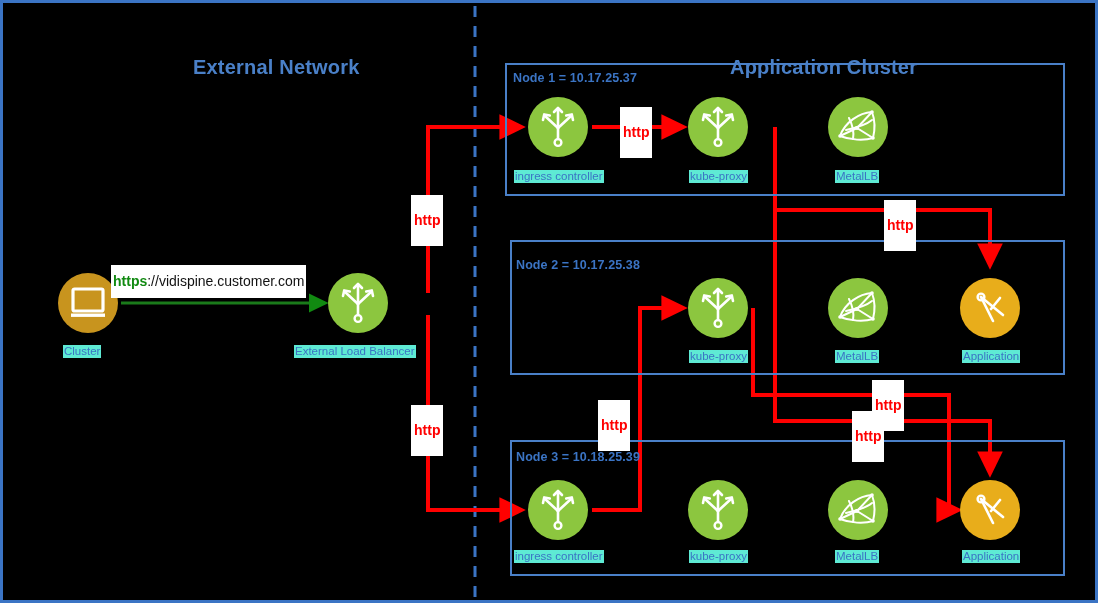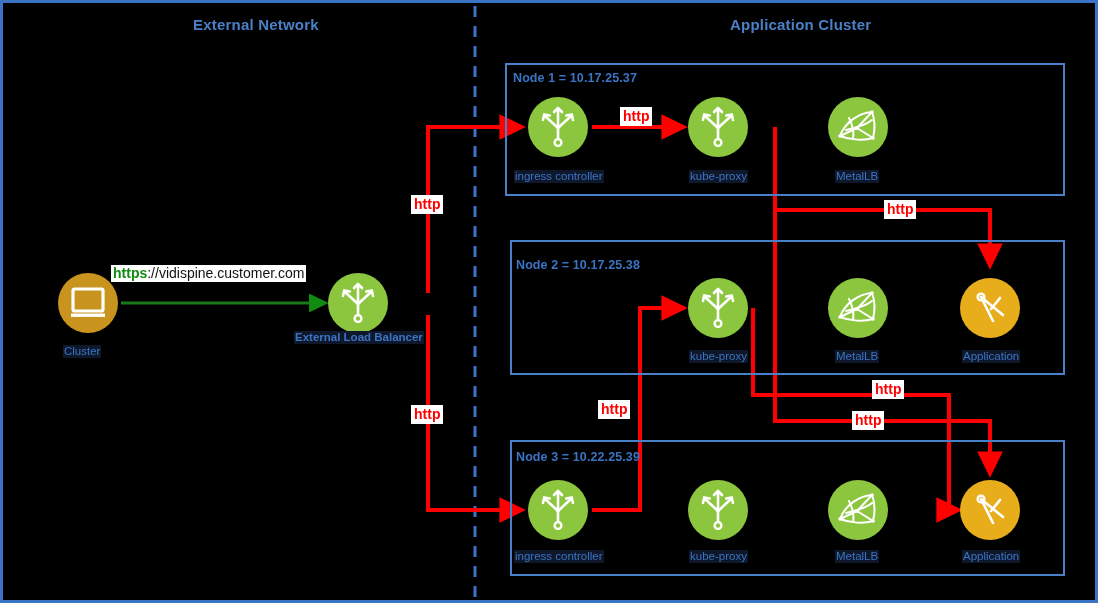--- a/index.html
+++ b/index.html
@@ -7,50 +7,50 @@
     font-family:"Liberation Sans","DejaVu Sans",sans-serif;
     width:1098px;height:603px;overflow:hidden;
   }
   #root{
     position:relative;width:1098px;height:603px;background:#000000;
     box-sizing:border-box;border:3px solid #3b74c4;
   }
   svg#wires{position:absolute;left:0;top:0;width:1098px;height:603px;}
 
   .zone-title{
-    position:absolute;color:#4a80c8;font-weight:bold;font-size:15px;
-    letter-spacing:.2px;white-space:nowrap;
+    position:absolute;color:#4a80c8;font-weight:bold;font-size:20px;
+    letter-spacing:.2px;white-space:nowrap;margin-top:40px;
   }
   .node-box{
     position:absolute;border:2px solid #4a80c8;box-sizing:border-box;
     background:transparent;
   }
   .node-label{
     position:absolute;color:#3b74c4;font-weight:bold;font-size:12.5px;
     white-space:nowrap;letter-spacing:.1px;
   }
   .node{
     position:absolute;width:60px;height:60px;border-radius:50%;
     display:flex;align-items:center;justify-content:center;
   }
   .node.green{background:#8cc63f;}
   .node.amber{background:#e8ad1b;}
   .node.bronze{background:#c8941e;}
   .node svg{display:block;}
   .cap{
     position:absolute;color:#3b74c4;font-size:11.5px;white-space:nowrap;
-    background:#0f172a;line-height:13px;padding:0 1px;
+    background:#5eead4;line-height:13px;padding:0 1px;
   }
   .httpTag{
     position:absolute;color:#ff0000;font-weight:bold;font-size:14px;
-    background:#ffffff;line-height:17px;padding:1px 3px;white-space:nowrap;
+    background:#ffffff;line-height:17px;padding:17px 3px;white-space:nowrap;
   }
   .urlTag{
     position:absolute;font-size:14px;background:#ffffff;line-height:17px;
-    padding:0 2px;white-space:nowrap;color:#111111;
+    padding:8px 2px;white-space:nowrap;color:#111111;
   }
   .urlTag b{color:#118a11;font-weight:bold;}
 </style>
 </head>
 <body>
 
 <div id="root">
 
   <div class="zone-title" style="left:190px;top:13px;">External Network</div>
   <div class="zone-title" style="left:727px;top:13px;">Application Cluster</div>
@@ -84,21 +84,21 @@
     <path d="M 750,305 L 750,392 L 946,392 L 946,507 L 955,507" fill="none" stroke="#ff0000" stroke-width="4" marker-end="url(#ar)"></path>
   </svg>
 
   <div class="node-box" style="left:502px;top:60px;width:560px;height:133px;"></div>
   <div class="node-label" style="left:510px;top:68px;">Node 1 = 10.17.25.37</div>
 
   <div class="node-box" style="left:507px;top:237px;width:555px;height:135px;"></div>
   <div class="node-label" style="left:513px;top:255px;">Node 2 = 10.17.25.38</div>
 
   <div class="node-box" style="left:507px;top:437px;width:555px;height:136px;"></div>
-  <div class="node-label" style="left:513px;top:447px;">Node 3 = 10.22.25.39</div>
+  <div class="node-label" style="left:513px;top:447px;">Node 3 = 10.18.25.39</div>
 
   <div class="node bronze" style="left:55px;top:270px;">
     <svg width="36" height="32" viewBox="0 0 36 32">
       <rect x="3" y="2" width="30" height="22" rx="1.5" fill="none" stroke="#ffffff" stroke-width="3.2"></rect>
       <rect x="1" y="26.5" width="34" height="3.4" fill="#ffffff"></rect>
     </svg>
   </div>
   <div class="cap" style="left:60px;top:342px;">Cluster</div>
 
   <div class="node green" style="left:325px;top:270px;">
@@ -108,21 +108,21 @@
         <path d="M19,22 L6,10"></path>
         <path d="M19,22 L32,10"></path>
         <path d="M19,22 L19,33"></path>
       </g>
       <path d="M15,6 L19,2 L23,6" fill="none" stroke="#ffffff" stroke-width="2.6" stroke-linecap="round" stroke-linejoin="round"></path>
       <path d="M4,14 L5.2,8.4 L10.8,9.6" fill="none" stroke="#ffffff" stroke-width="2.6" stroke-linecap="round" stroke-linejoin="round"></path>
       <path d="M34,14 L32.8,8.4 L27.2,9.6" fill="none" stroke="#ffffff" stroke-width="2.6" stroke-linecap="round" stroke-linejoin="round"></path>
       <circle cx="19" cy="36.5" r="3.4" fill="none" stroke="#ffffff" stroke-width="2.4"></circle>
     </svg>
   </div>
-  <div class="cap" style="left:291px;top:328px;font-weight:bold;">External Load Balancer</div>
+  <div class="cap" style="left:291px;top:342px;">External Load Balancer</div>
 
   <div class="urlTag" style="left:108px;top:262px;">
     <b>https</b><span>://vidispine.customer.com</span>
   </div>
 
   <div class="node green" style="left:525px;top:94px;">
     <svg width="38" height="42" viewBox="0 0 38 42">
       <g stroke="#ffffff" stroke-width="2.6" fill="none" stroke-linecap="round">
         <path d="M19,22 L19,4"></path>
           <path d="M19,22 L6,10"></path>

